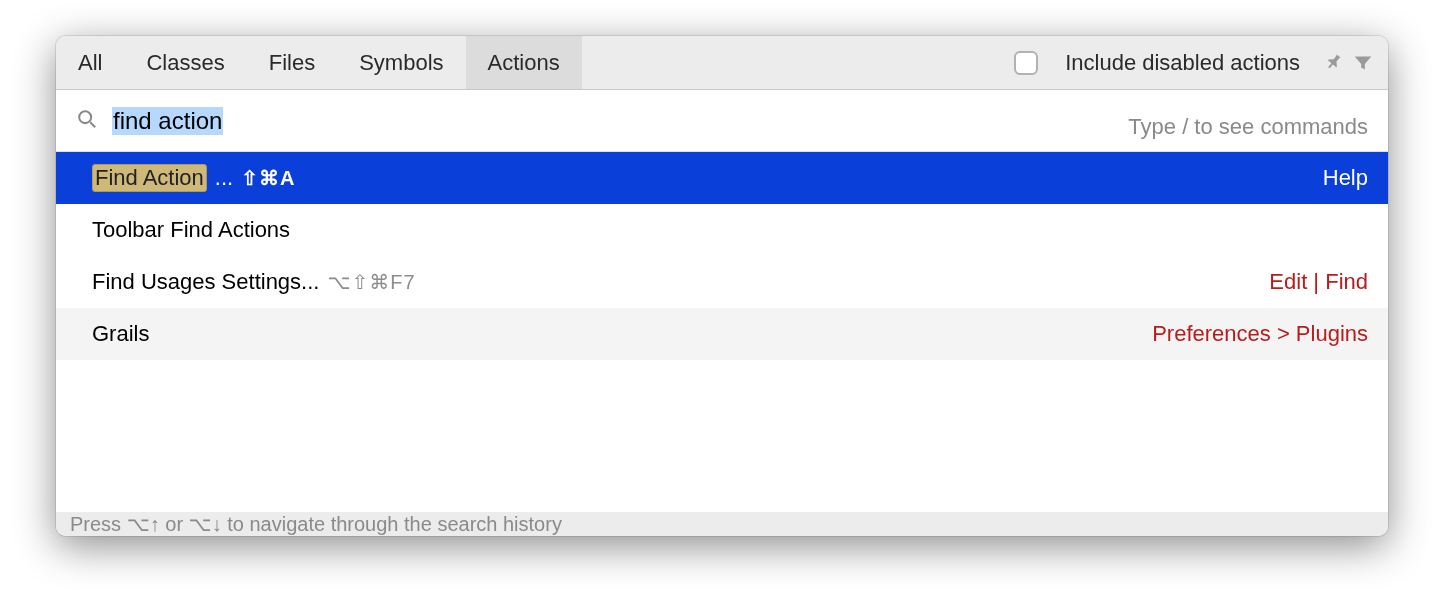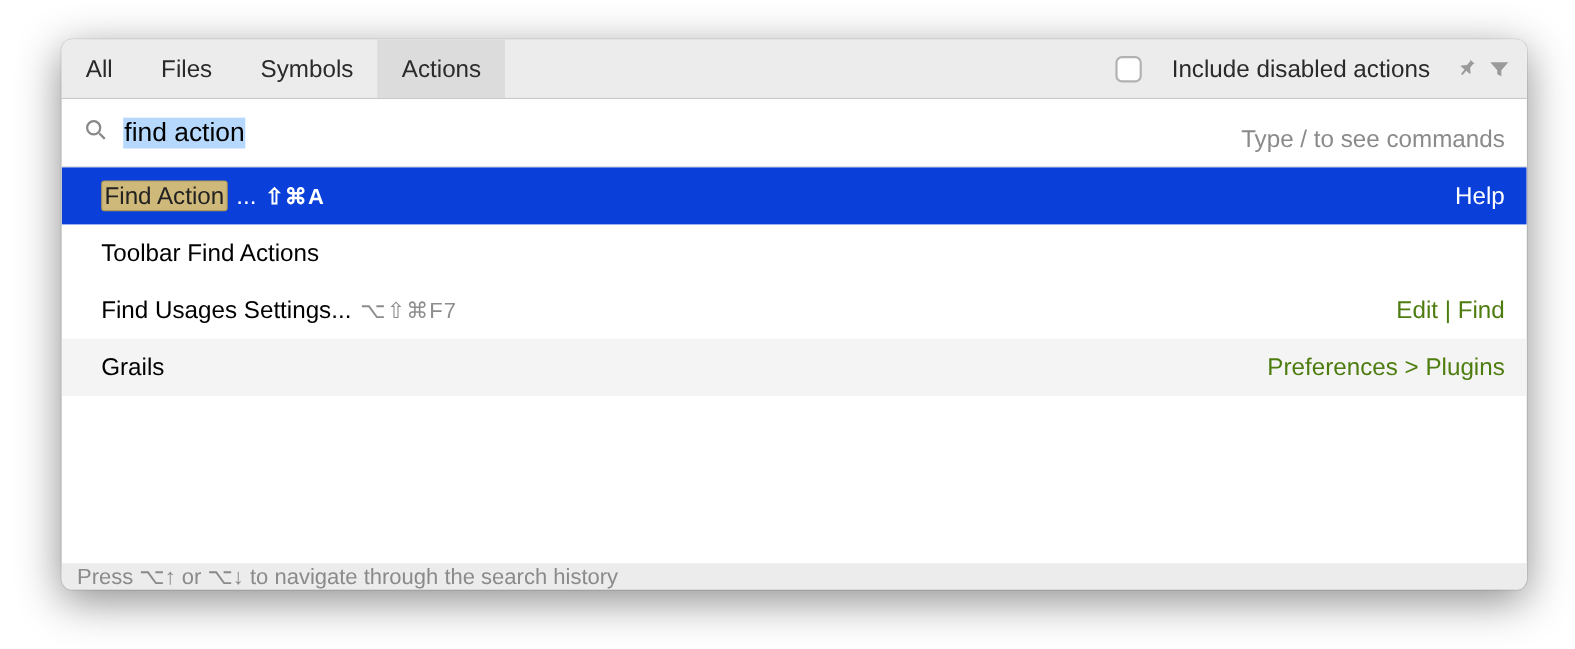--- a/index.html
+++ b/index.html
@@ -102,21 +102,21 @@
     cursor: pointer;
   }
   .row .left {
     display: flex;
     align-items: center;
     gap: 8px;
     flex: 1;
     min-width: 0;
   }
   .row .right {
-    color: #4d7c0f;
+    color: #b91c1c;
     white-space: nowrap;
   }
   .row.selected {
     background: #0a3fd9;
     color: #fff;
   }
   .row.selected .right { color: #fff; text-align: center; }
   .row.disabled-bg { background: #f4f4f4; }
   .match {
     background: #cfb97a;
@@ -148,20 +148,21 @@
     color: #8a8a8a;
   }
 </style>
 </head>
 <body>
 
 <div class="window">
 
   <div class="tabs">
     <div class="tab">All</div>
+    <div class="tab">Classes</div>
     <div class="tab">Files</div>
     <div class="tab">Symbols</div>
     <div class="tab active">Actions</div>
     <div class="tabs-spacer"></div>
     <label class="include">
       <span class="chk"></span>
       <span>Include disabled actions</span>
     </label>
     <div class="icon-btn">
       <svg width="22" height="22" viewBox="0 0 24 24" fill="currentColor">

